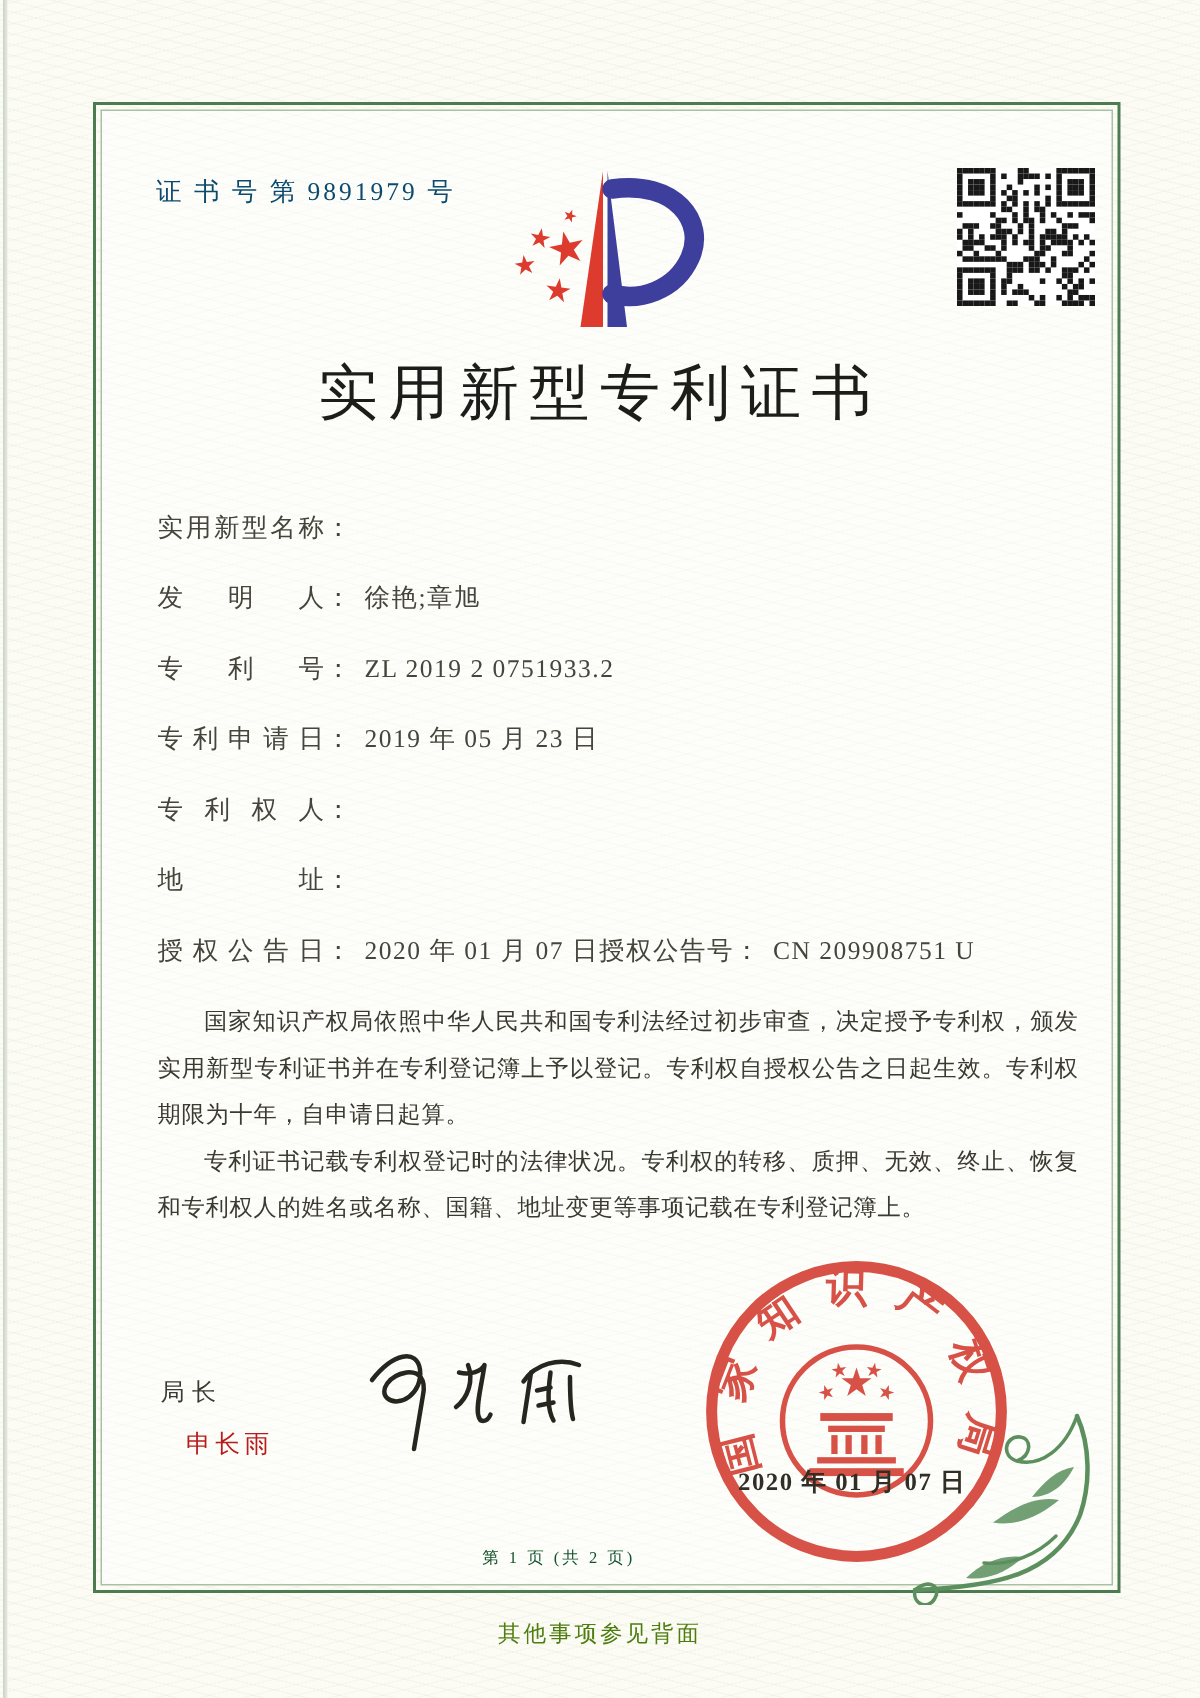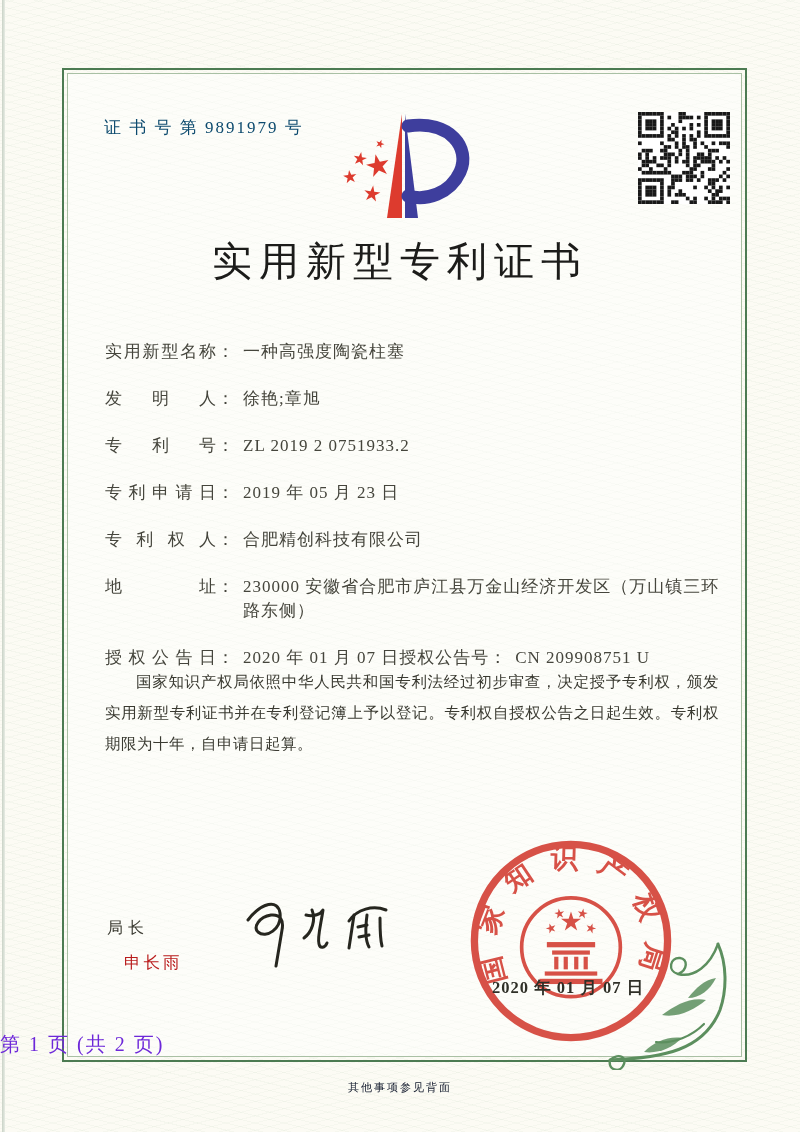--- a/index.html
+++ b/index.html
@@ -39,22 +39,22 @@
          text-align:justify;color:#3a3a31;letter-spacing:0.5px;}
   .paras p{margin:0;text-indent:2em;}
 
   .sig-title{left:107px;top:918px;font-size:16px;letter-spacing:5px;color:#3a3a31;}
   .sig-name{left:124px;top:952px;font-size:16.5px;letter-spacing:3px;color:#b91c1c;}
   .sig-script{left:218px;top:880px;}
 
   .seal{left:466px;top:836px;width:210px;height:210px;}
   .seal-date{left:492px;top:977px;font-size:16.5px;font-weight:bold;letter-spacing:1px;color:#2f2f27;z-index:4;}
 
-  .footer-page{left:0;right:55px;top:1031px;font-size:20px;letter-spacing:2px;color:#6d28d9;}
-  .back-note{left:0;right:0;top:1080px;text-align:center;font-size:11px;letter-spacing:2px;color:#0f172a;}
+  .footer-page{left:0;right:55px;top:1031px;text-align:center;font-size:11px;letter-spacing:2px;color:#14532d;}
+  .back-note{left:0;right:0;top:1080px;text-align:center;font-size:15px;letter-spacing:2px;color:#4d7c0f;}
 
   .logo{left:328px;top:106px;}
   .qr{left:638px;top:112px;width:92px;height:92px;background:#fff;}
 </style>
 </head>
 <body>
 
 <div class="paper-texture"></div>
 <div class="page-edge"></div>
 
@@ -365,61 +365,59 @@
     <rect x="22" y="24" width="1" height="1" fill="#181818"></rect>
     <rect x="24" y="24" width="1" height="1" fill="#181818"></rect>
   </svg>
 
 <div class="abs title">实用新型专利证书</div>
 
 <div class="abs fields">
   <div class="frow">
     <span class="flabel">实用新型名称</span>
       <span class="fcolon">：</span>
-      <span class="fvalue">一种高强度陶瓷柱塞</span>
   </div>
   <div class="frow">
     <span class="flabel">发明人</span>
       <span class="fcolon">：</span>
       <span class="fvalue">徐艳;章旭</span>
   </div>
   <div class="frow">
     <span class="flabel">专利号</span>
       <span class="fcolon">：</span>
       <span class="fvalue">ZL 2019 2 0751933.2</span>
   </div>
   <div class="frow">
     <span class="flabel">专利申请日</span>
       <span class="fcolon">：</span>
       <span class="fvalue">2019 年 05 月 23 日</span>
   </div>
   <div class="frow">
     <span class="flabel">专利权人</span>
       <span class="fcolon">：</span>
-      <span class="fvalue">合肥精创科技有限公司</span>
   </div>
   <div class="frow">
     <span class="flabel">地址</span>
       <span class="fcolon">：</span>
-      <span class="fvalue">230000  安徽省合肥市庐江县万金山经济开发区（万山镇三环路东侧）</span>
   </div>
   <div class="grant-row">
     <span class="flabel">授权公告日</span>
       <span class="fcolon">：</span>
       <span>2020 年 01 月 07 日</span>
     <span class="grant-right">
       <span>授权公告号</span>
         <span class="fcolon">：</span>
         <span>CN 209908751 U</span>
     </span>
   </div>
 </div>
 
 <div class="abs paras">
   <p>国家知识产权局依照中华人民共和国专利法经过初步审查，决定授予专利权，颁发实用新型专利证书并在专利登记簿上予以登记。专利权自授权公告之日起生效。专利权期限为十年，自申请日起算。</p>
+  <p>专利证书记载专利权登记时的法律状况。专利权的转移、质押、无效、终止、恢复和专利权人的姓名或名称、国籍、地址变更等事项记载在专利登记簿上。</p>
 </div>
 
 <div class="abs sig-title">局长</div>
 <div class="abs sig-name">申长雨</div>
 
 <svg class="abs sig-script" width="210" height="100" viewBox="0 0 210 100">
   <g fill="none" stroke="#26261f" stroke-width="3" stroke-linecap="round" stroke-linejoin="round">
     <path d="M30,40 C44,22 60,19 62,33 C64,49 48,59 40,52 C35,47 41,37 53,35 C62,34 66,40 64,50 L58,86"></path>
     <path d="M94,30 C98,40 94,52 86,58"></path>
     <path d="M88,35 C96,37 103,34 105,30 C103,44 99,58 101,64 C102,69 107,68 109,63"></path>

